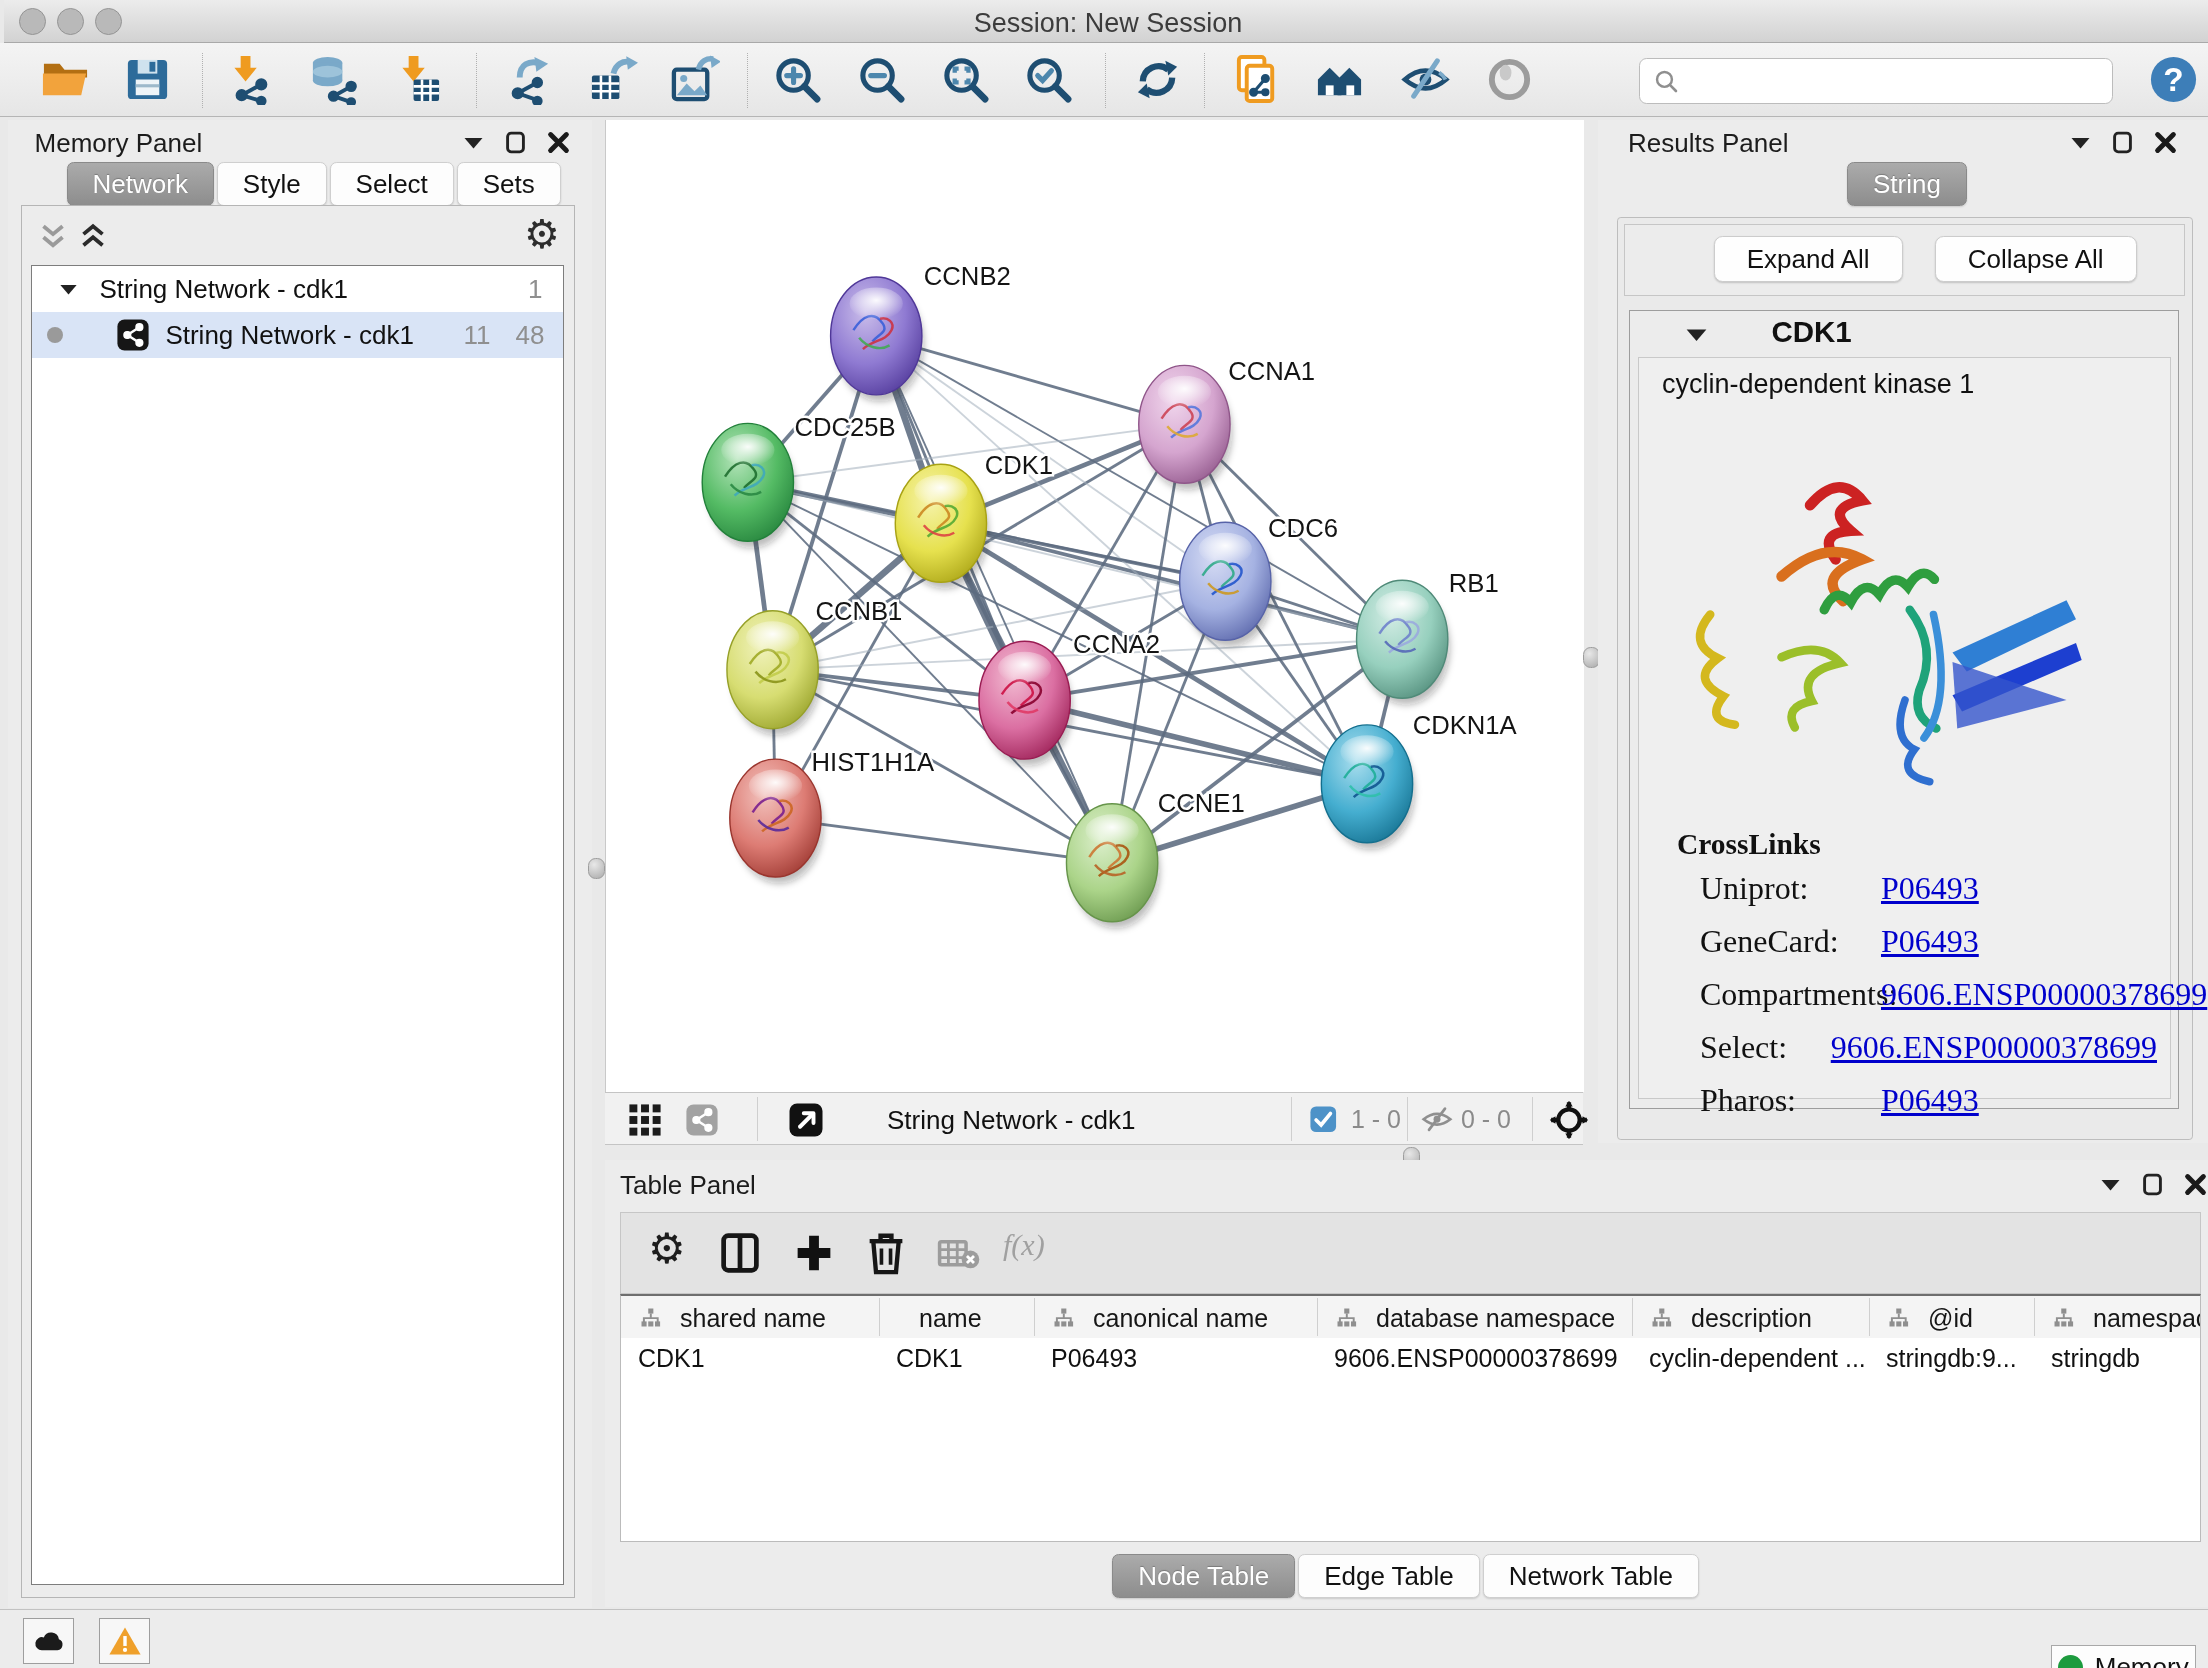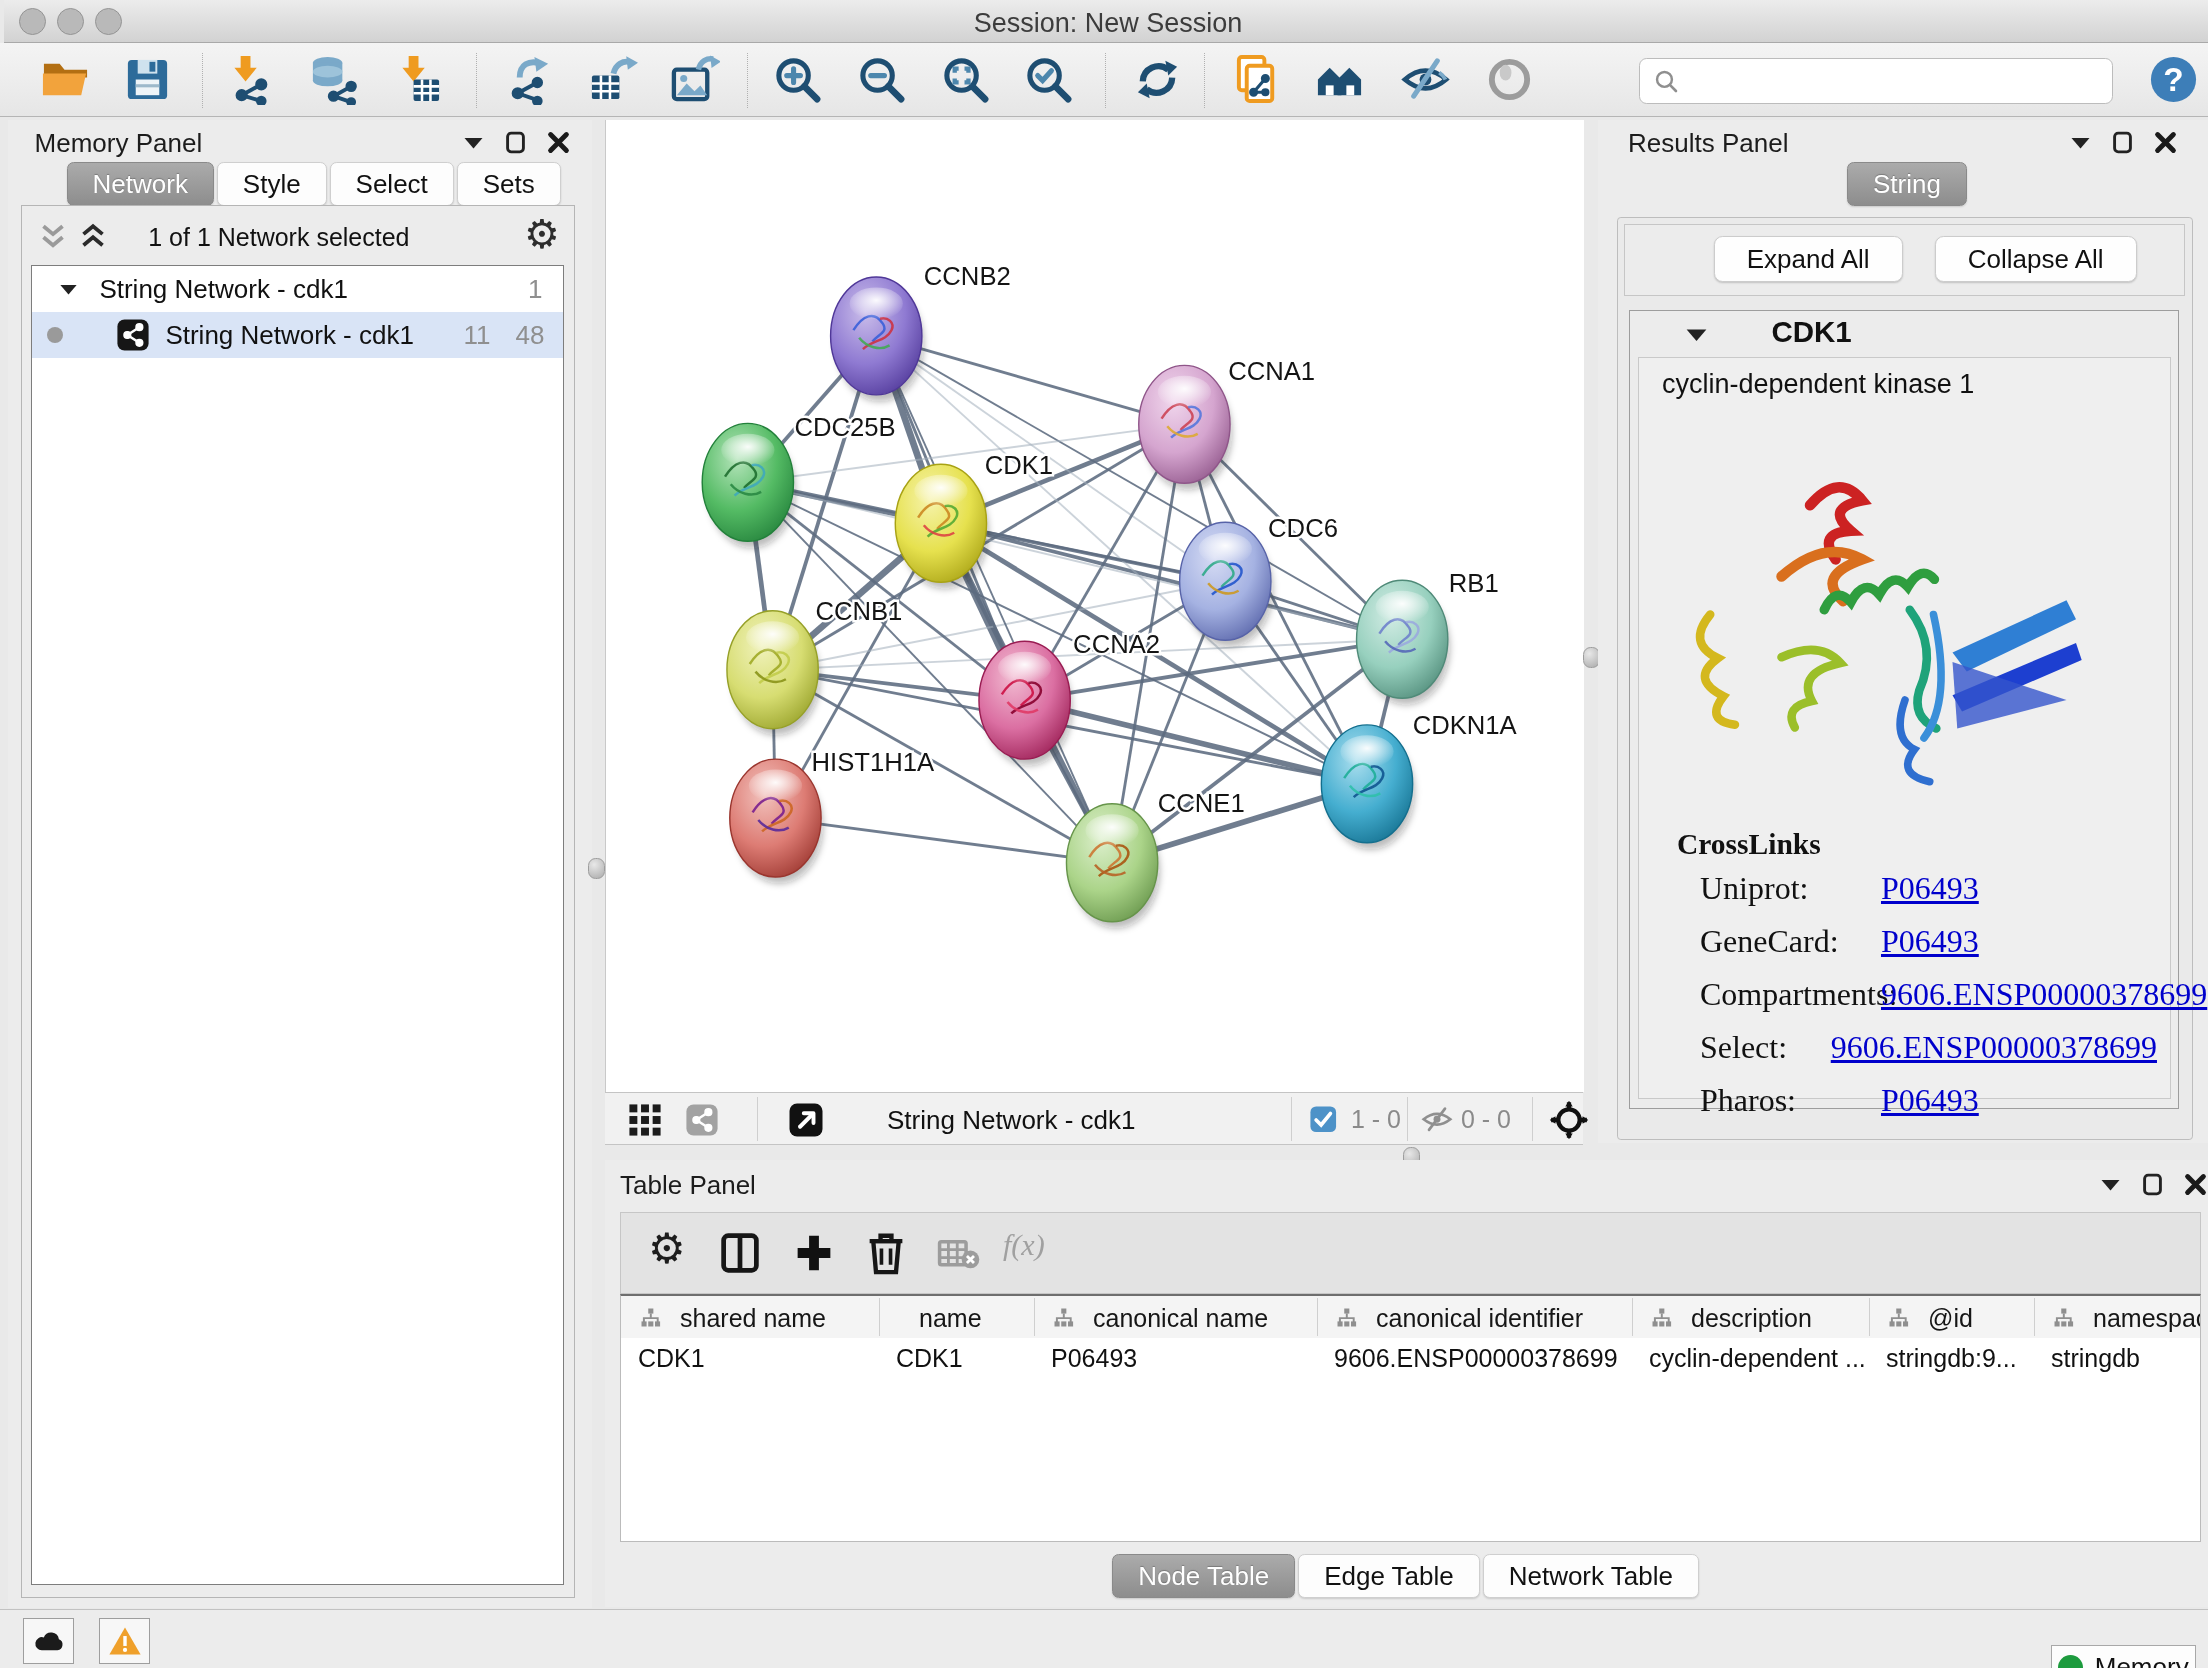--- a/index.html
+++ b/index.html
@@ -219,21 +219,20 @@
         </svg>
     </div>
     <div class="abs" id="cp-tabs" style="left:59px;top:42px"><span class="segtab sel">Network</span><span class="segtab">Style</span><span class="segtab">Select</span><span class="segtab">Sets</span></div>
     <div id="cp-box" class="abs">
       <svg class="abs" style="left:15px;top:17px" width="32" height="27" viewBox="0 0 20 17">
           <path d="M4 2l6 5 6-5M4 9l6 5 6-5" stroke="#9a9a9a" stroke-width="2.4" fill="none"></path>
         </svg>
       <svg class="abs" style="left:55px;top:17px" width="32" height="27" viewBox="0 0 20 17">
           <path d="M4 7l6-5 6 5M4 14l6-5 6 5" stroke="#2b2b2b" stroke-width="2.4" fill="none"></path>
         </svg>
-      <div class="abs" style="left:0;top:17px;width:514px;text-align:center;font-size:25px;color:#111">1 of 1 Network selected</div>
       <div class="abs" style="left:502px;top:7.6px;font-size:40px;color:#2d2d2d;line-height:40px">⚙</div>
       <div id="cp-list" class="abs">
         <div class="tree-row">
           <svg style="margin-left:27px" width="19" height="14.3" viewBox="0 0 14 10">
               <path d="M1 2l6 7 6-7z" fill="#222"></path>
             </svg>
           <span style="margin-left:21px">String Network - cdk1</span>
           <span class="gray-num" style="margin-left:auto;margin-right:21px">1</span>
         </div>
         <div class="tree-row" style="background:#d9e4f6">
@@ -661,21 +660,21 @@
           <div class="abs th-div" style="left: 696px;"></div>
           <div class="abs" style="left: 715px; top: 10.5px;">
             <svg width="21" height="21" viewBox="0 0 14 14">
               <rect x="5.5" y="1" width="3.4" height="3.4" fill="#8f8f8f"></rect>
               <path d="M7.2 4.4v3M2.6 10V7.4h9.2V10" stroke="#8f8f8f" stroke-width="1.3" fill="none"></path>
               <rect x="1" y="9.6" width="3.4" height="3.4" fill="#8f8f8f"></rect>
               <rect x="5.5" y="9.6" width="3.4" height="3.4" fill="#8f8f8f"></rect>
               <rect x="10" y="9.6" width="3.4" height="3.4" fill="#8f8f8f"></rect>
             </svg>
           </div>
-          <div class="abs th-label" style="left: 755px;">canonical identifier</div>
+          <div class="abs th-label" style="left: 755px;">database namespace</div>
           <div class="abs th-div" style="left: 1011px;"></div>
           <div class="abs" style="left: 1030px; top: 10.5px;">
             <svg width="21" height="21" viewBox="0 0 14 14">
               <rect x="5.5" y="1" width="3.4" height="3.4" fill="#8f8f8f"></rect>
               <path d="M7.2 4.4v3M2.6 10V7.4h9.2V10" stroke="#8f8f8f" stroke-width="1.3" fill="none"></path>
               <rect x="1" y="9.6" width="3.4" height="3.4" fill="#8f8f8f"></rect>
               <rect x="5.5" y="9.6" width="3.4" height="3.4" fill="#8f8f8f"></rect>
               <rect x="10" y="9.6" width="3.4" height="3.4" fill="#8f8f8f"></rect>
             </svg>
           </div>

